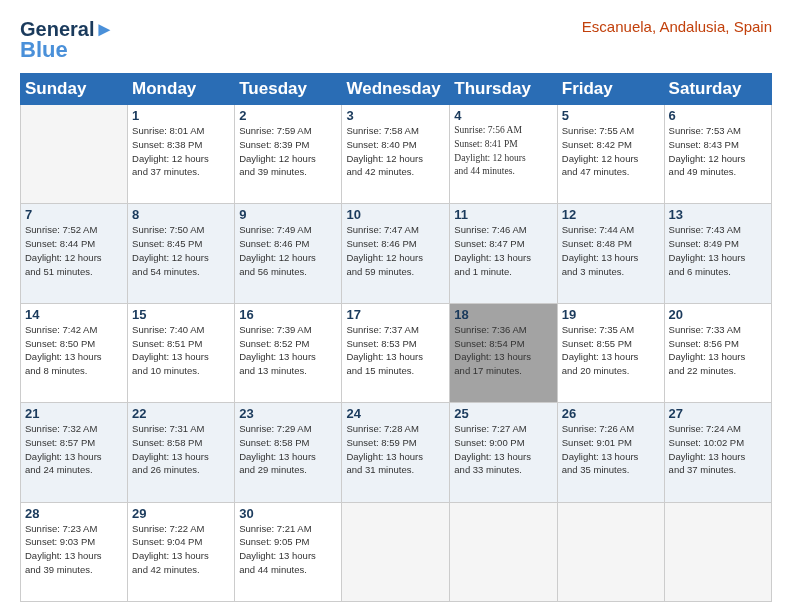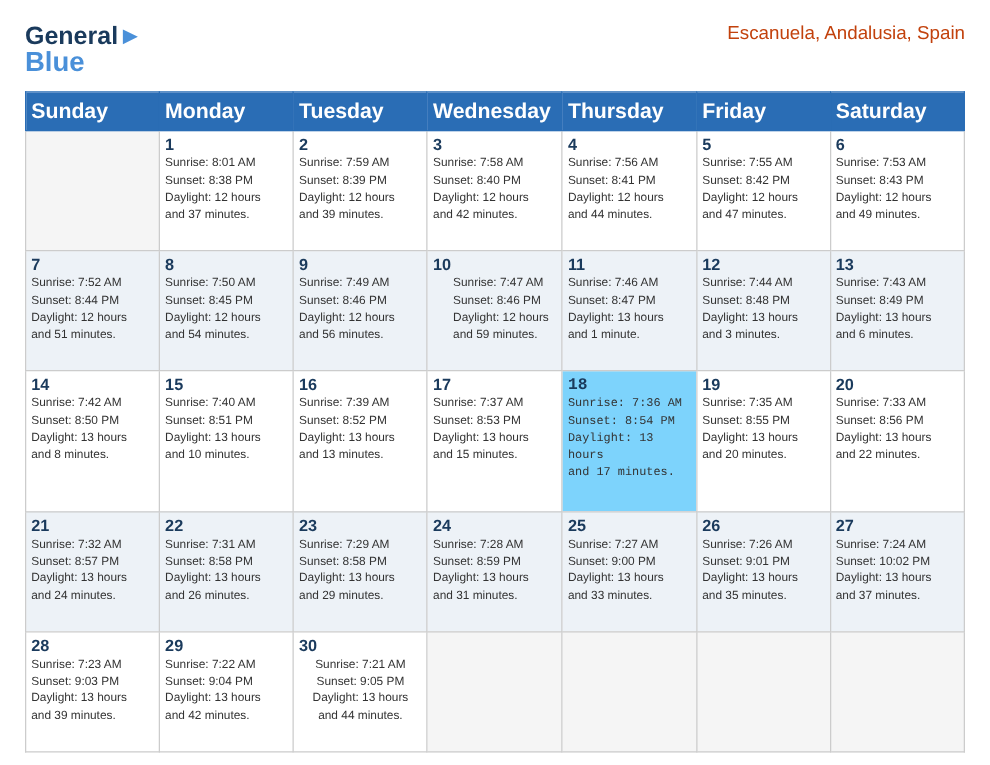--- a/index.html
+++ b/index.html
@@ -135,21 +135,21 @@
           </td>
           <td style="background: rgb(255, 255, 255);">
             <span class="day-num">3</span>
             <div class="day-info" style="white-space: pre-line;">Sunrise: 7:58 AM
 Sunset: 8:40 PM
 Daylight: 12 hours
 and 42 minutes.</div>
           </td>
           <td style="background: rgb(255, 255, 255);">
             <span class="day-num">4</span>
-            <div class="day-info" style="white-space: pre-line;">Sunrise: 7:56 AM
+            <div class="day-info" style="white-space: pre-line; font-family: Liberation Serif, serif;">Sunrise: 7:56 AM
 Sunset: 8:41 PM
 Daylight: 12 hours
 and 44 minutes.</div>
           </td>
           <td style="background: rgb(255, 255, 255);">
             <span class="day-num">5</span>
             <div class="day-info" style="white-space: pre-line;">Sunrise: 7:55 AM
 Sunset: 8:42 PM
 Daylight: 12 hours
 and 47 minutes.</div>
@@ -179,21 +179,21 @@
           </td>
           <td style="background: rgb(237, 242, 247);">
             <span class="day-num">9</span>
             <div class="day-info" style="white-space: pre-line;">Sunrise: 7:49 AM
 Sunset: 8:46 PM
 Daylight: 12 hours
 and 56 minutes.</div>
           </td>
           <td style="background: rgb(237, 242, 247);">
             <span class="day-num">10</span>
-            <div class="day-info" style="white-space: pre-line; margin-left: 16px;">Sunrise: 7:47 AM
+            <div class="day-info" style="white-space: pre-line;">Sunrise: 7:47 AM
 Sunset: 8:46 PM
 Daylight: 12 hours
 and 59 minutes.</div>
           </td>
           <td style="background: rgb(237, 242, 247);">
             <span class="day-num">11</span>
             <div class="day-info" style="white-space: pre-line;">Sunrise: 7:46 AM
 Sunset: 8:47 PM
 Daylight: 13 hours
 and 1 minute.</div>
@@ -235,21 +235,21 @@
 Daylight: 13 hours
 and 13 minutes.</div>
           </td>
           <td style="background: rgb(255, 255, 255);">
             <span class="day-num">17</span>
             <div class="day-info" style="white-space: pre-line;">Sunrise: 7:37 AM
 Sunset: 8:53 PM
 Daylight: 13 hours
 and 15 minutes.</div>
           </td>
-          <td style="background: #7dd3fc; font-family: Liberation Mono, monospace;">
+          <td style="background: #a3a3a3;">
             <span class="day-num">18</span>
             <div class="day-info" style="white-space: pre-line;">Sunrise: 7:36 AM
 Sunset: 8:54 PM
 Daylight: 13 hours
 and 17 minutes.</div>
           </td>
           <td style="background: rgb(255, 255, 255);">
             <span class="day-num">19</span>
             <div class="day-info" style="white-space: pre-line;">Sunrise: 7:35 AM
 Sunset: 8:55 PM
@@ -325,21 +325,21 @@
           </td>
           <td style="background: rgb(255, 255, 255);">
             <span class="day-num">29</span>
             <div class="day-info" style="white-space: pre-line;">Sunrise: 7:22 AM
 Sunset: 9:04 PM
 Daylight: 13 hours
 and 42 minutes.</div>
           </td>
           <td style="background: rgb(255, 255, 255);">
             <span class="day-num">30</span>
-            <div class="day-info" style="white-space: pre-line; text-align: center;">Sunrise: 7:21 AM
+            <div class="day-info" style="white-space: pre-line;">Sunrise: 7:21 AM
 Sunset: 9:05 PM
 Daylight: 13 hours
 and 44 minutes.</div>
           </td>
           <td class="empty" style="background: rgb(245, 245, 245);"></td>
           <td class="empty" style="background: rgb(245, 245, 245);"></td>
           <td class="empty" style="background: rgb(245, 245, 245);"></td>
           <td class="empty" style="background: rgb(245, 245, 245);"></td>
         </tr>
       </tbody>

